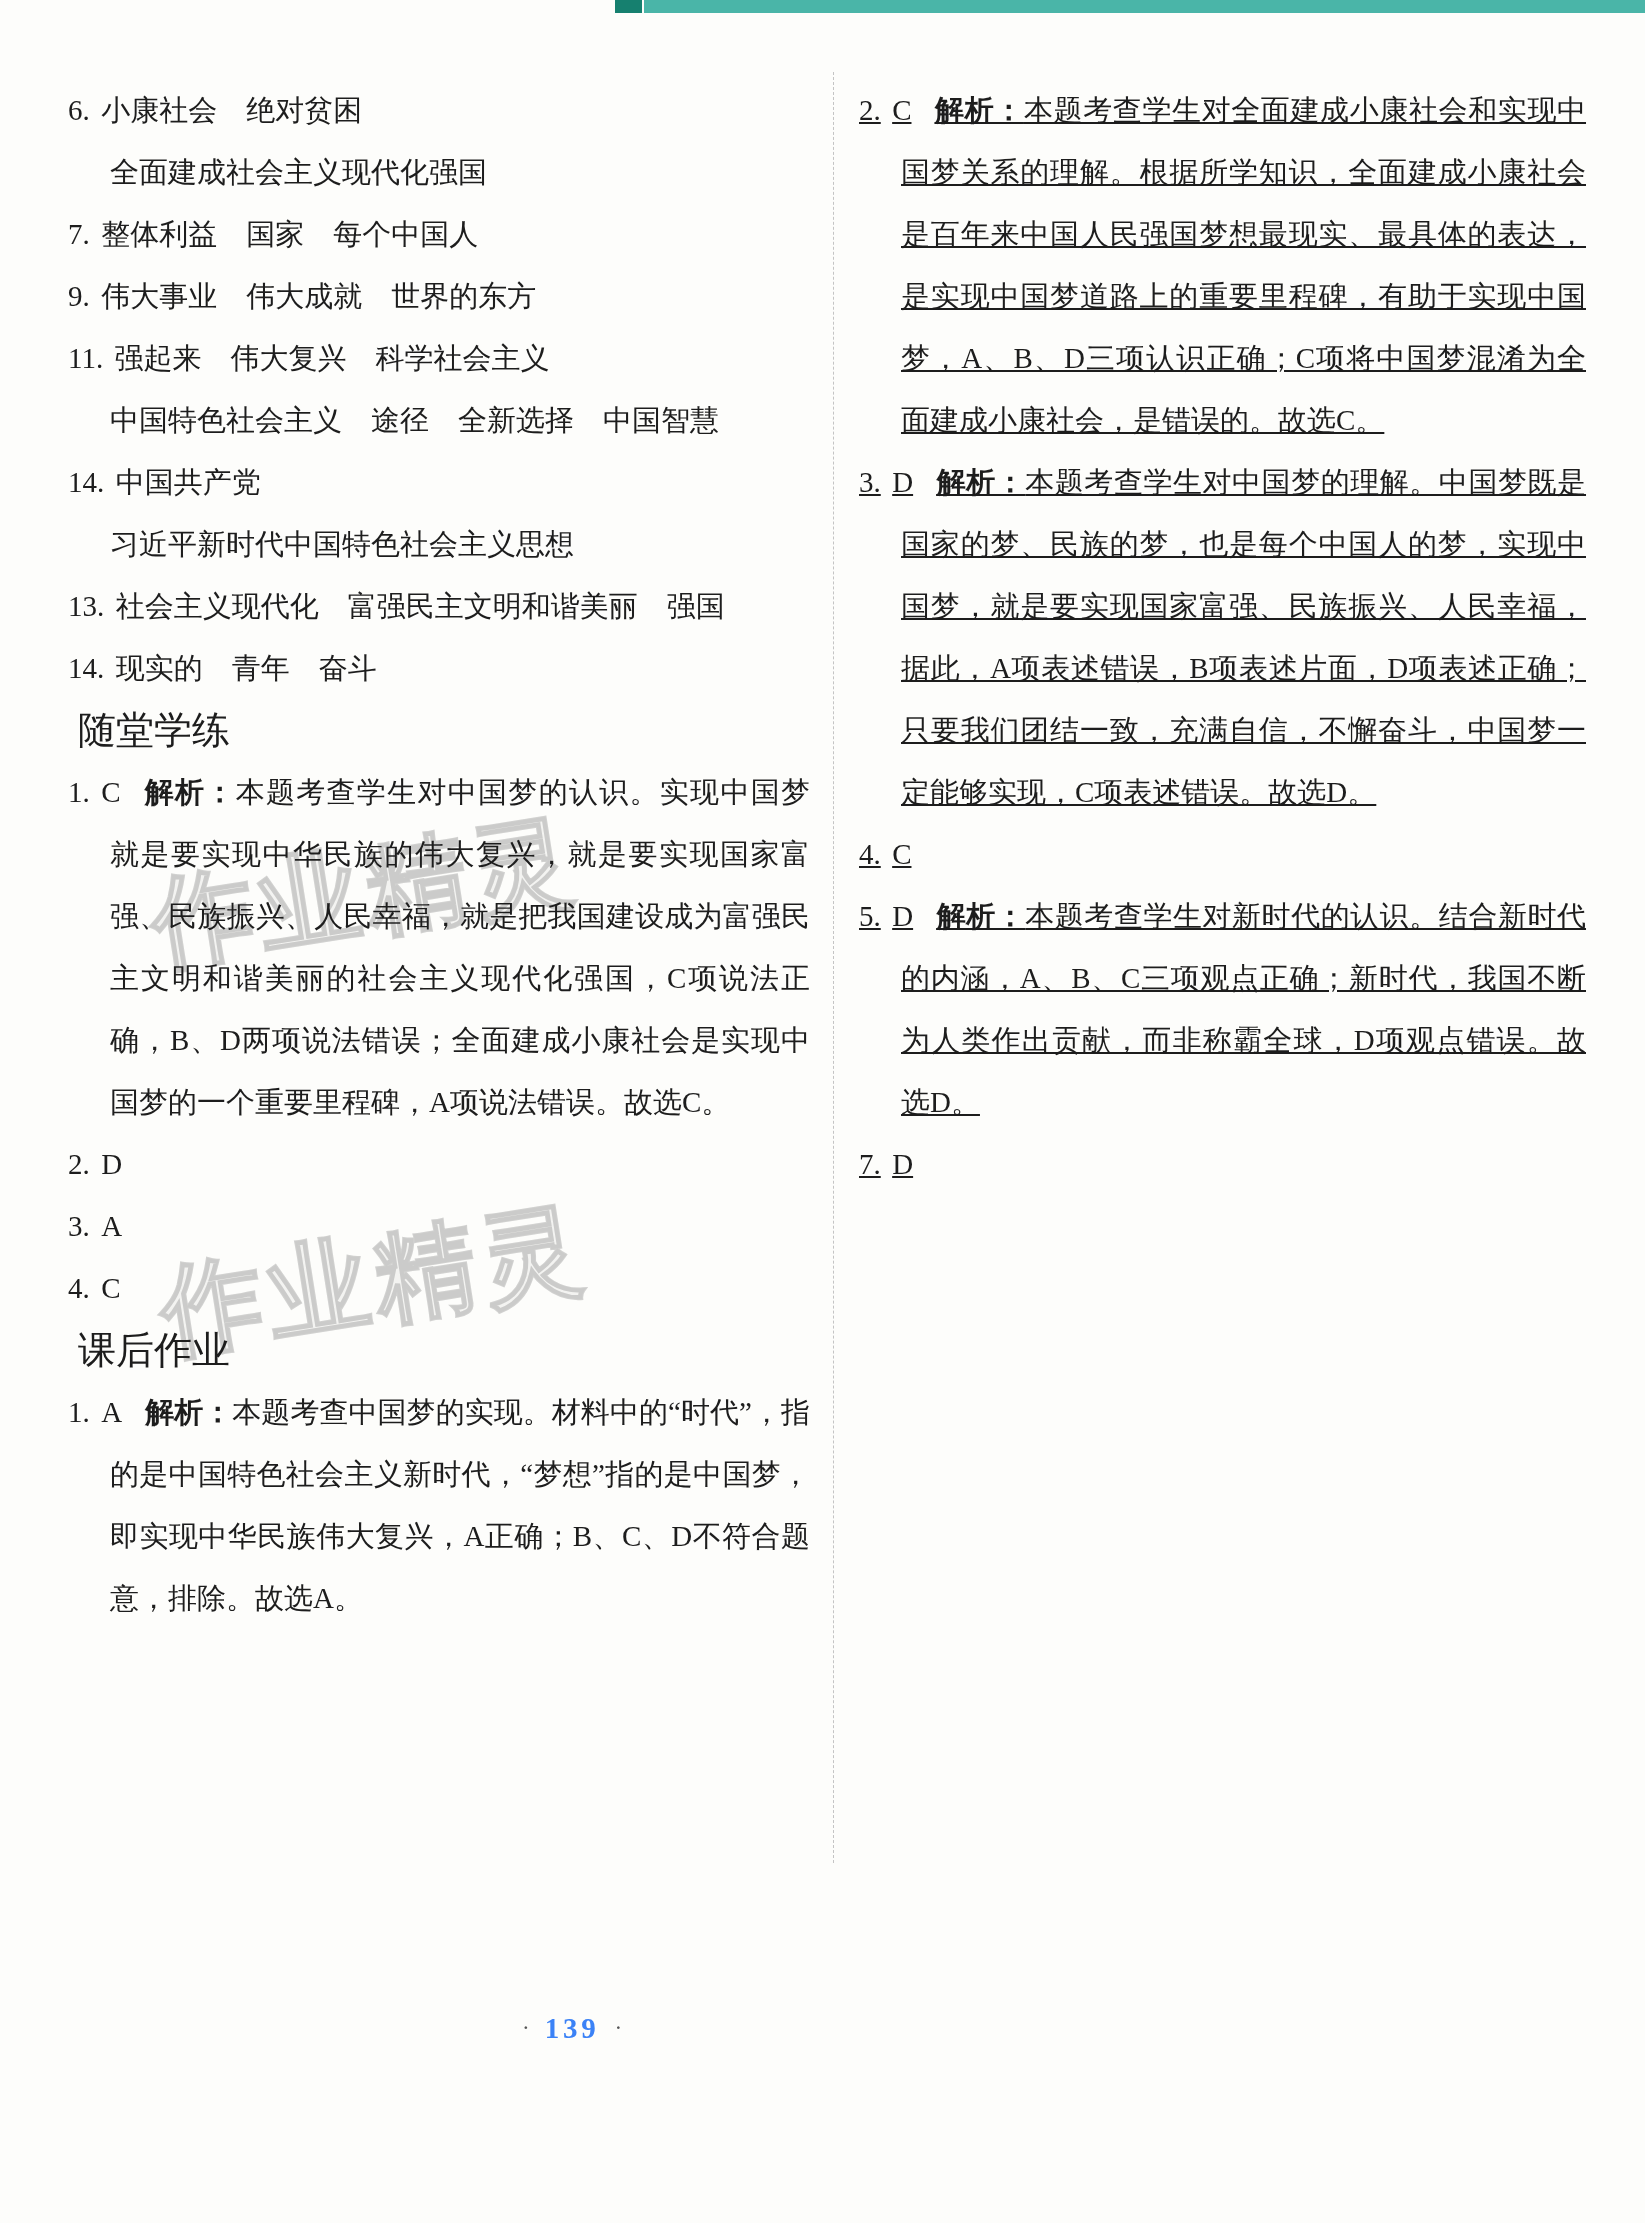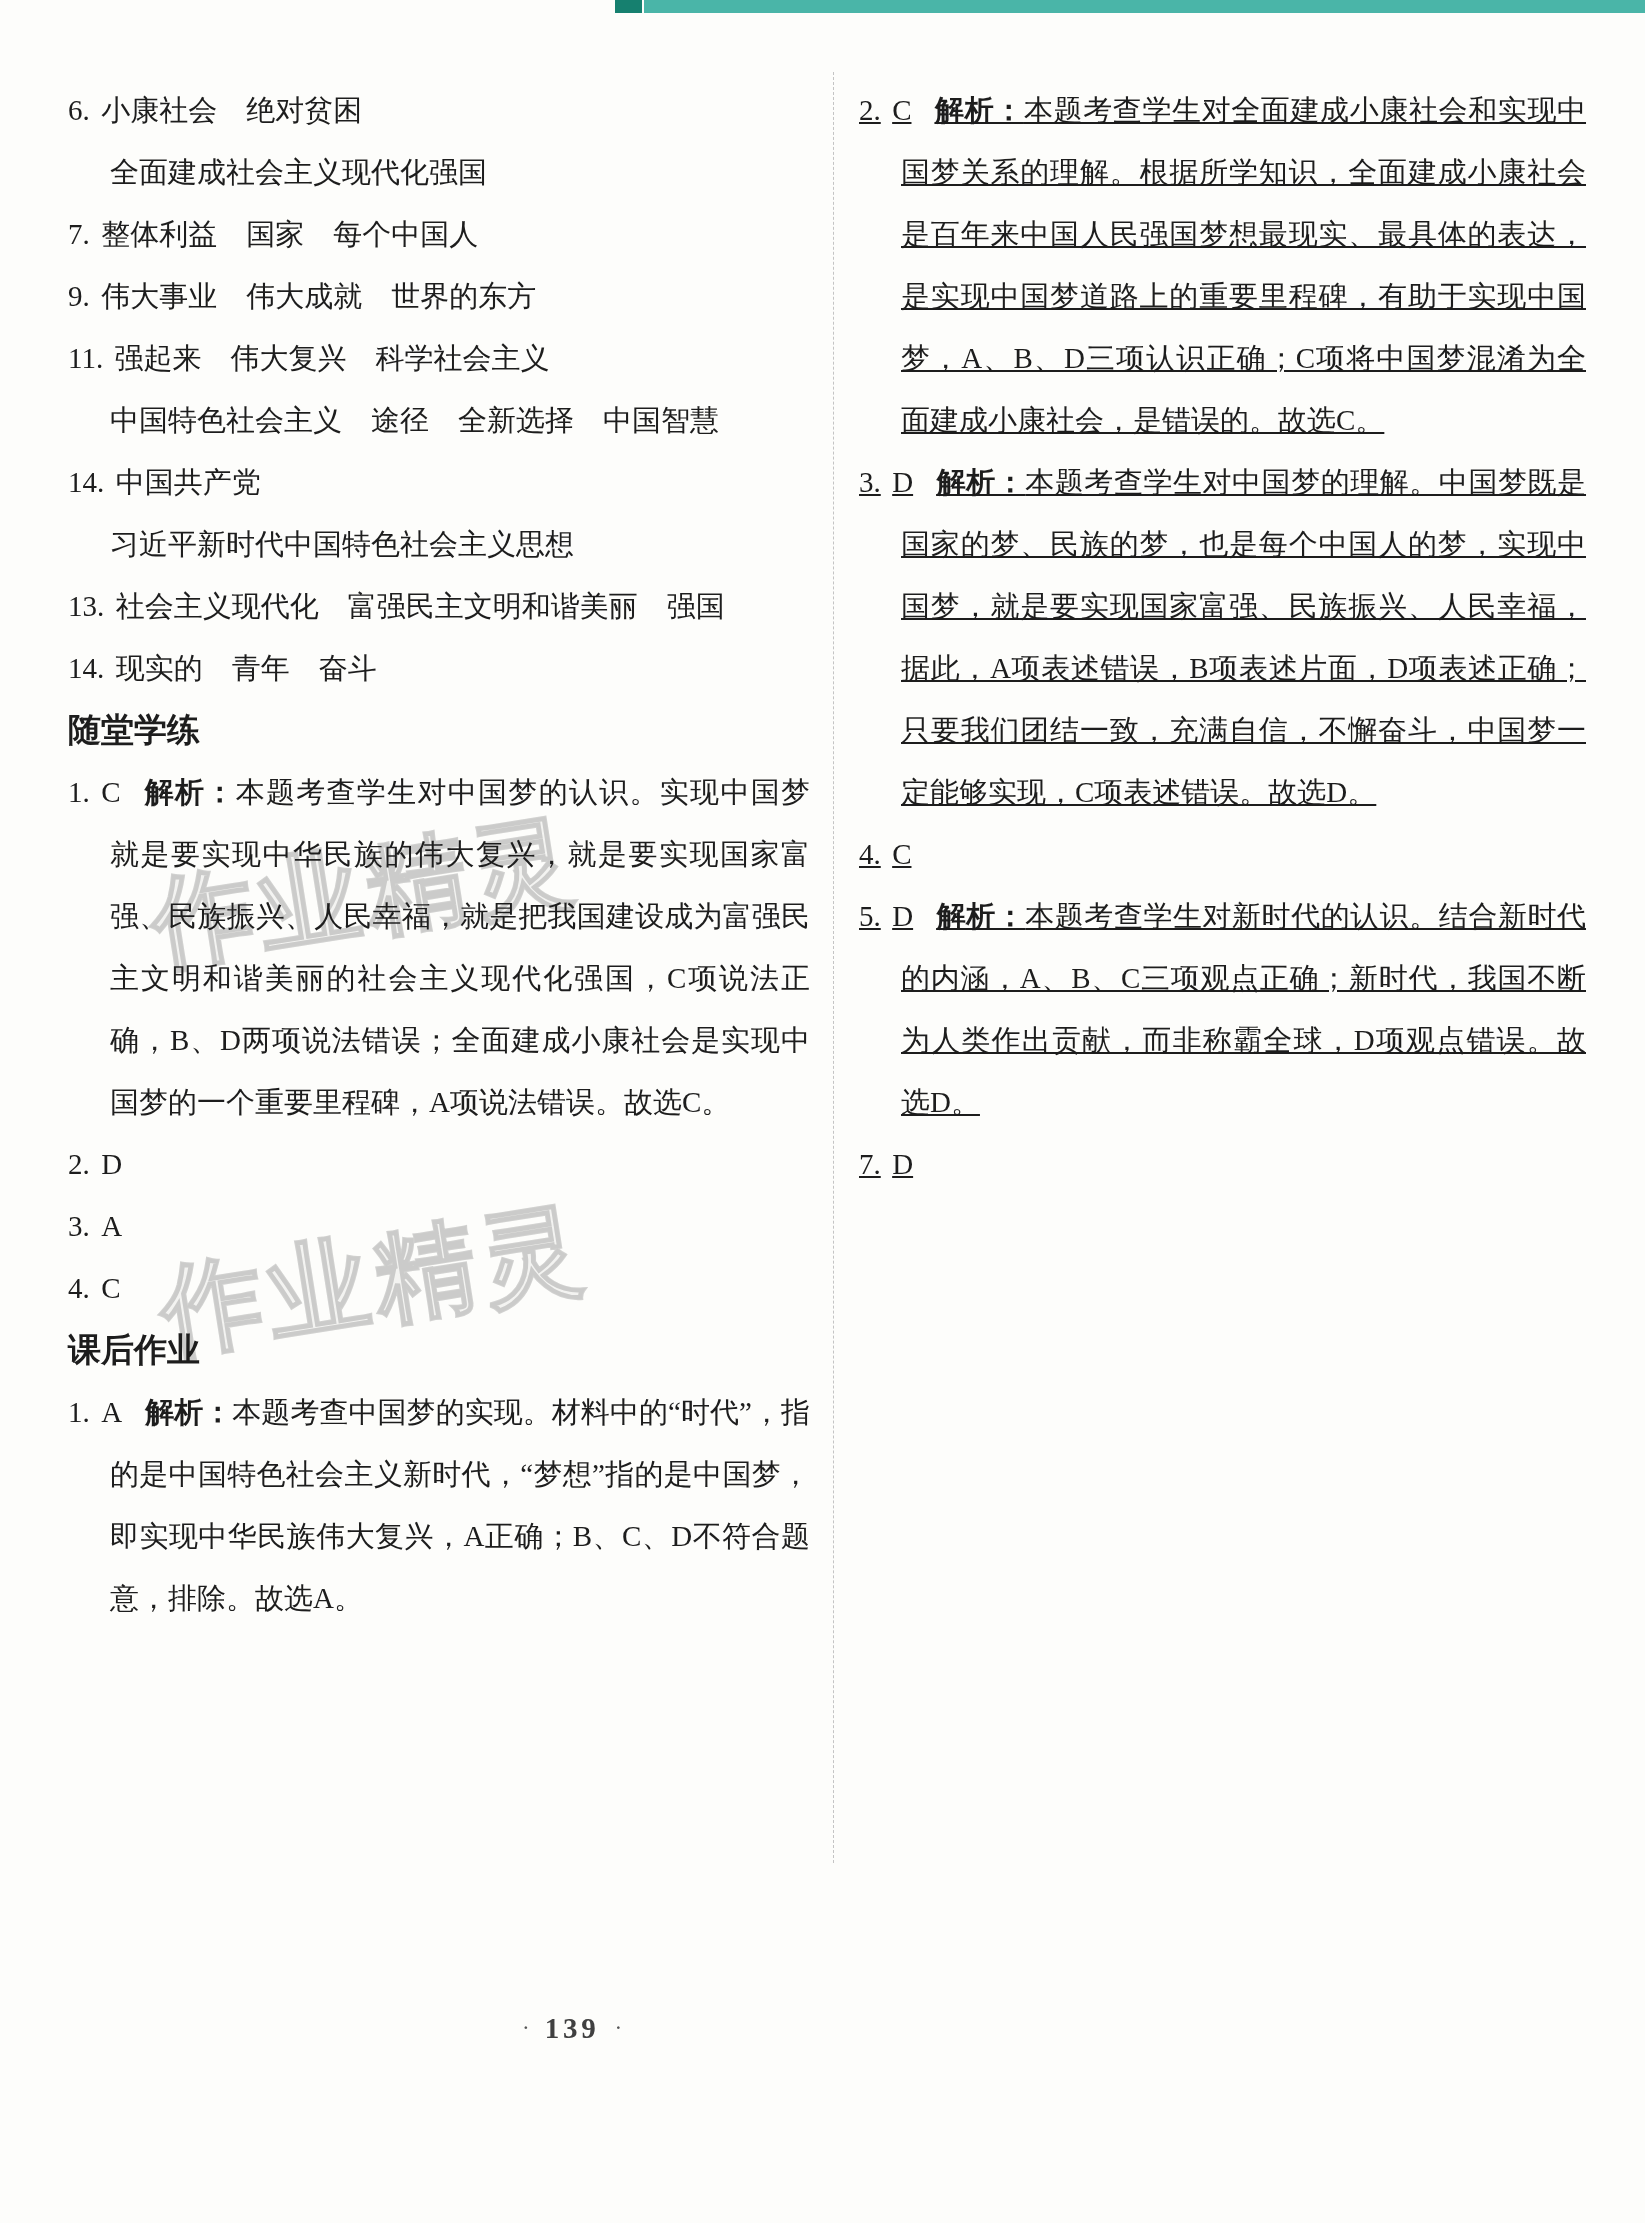--- a/index.html
+++ b/index.html
@@ -35,23 +35,24 @@
   }
   .item { padding-left:42px; text-indent:-42px; }
   .item .cont { text-indent:0; }
   .num { margin-right:11.4px; }
   .ans { margin-right:23px; }
   .label {
     font-weight:bold;
     font-family:"Liberation Sans","DejaVu Sans",sans-serif;
   }
   .heading {
-    font-weight:bold;
+    font-weight:normal;
     font-family:"Liberation Sans","DejaVu Sans",sans-serif;
-    font-size:33px;
+    font-size:38px;
+    margin-left:10px;
   }
   
   .watermark {
     position:absolute;
     font-family:"Liberation Sans","DejaVu Sans",sans-serif;
     font-size:102px; font-weight:bold; white-space:nowrap;
     letter-spacing:5.7px;
     color:rgba(130,130,130,0.08);
     -webkit-text-stroke:1.9px rgba(130,130,130,0.35);
     transform:rotate(-9deg);
@@ -61,21 +62,21 @@
   .wm1 { left:150px; top:825px; }
   .wm2 { left:159px; top:1213px; }
   
   .pagefoot {
     position:absolute; left:507px; top:2012px;
     font-size:29px; z-index:2;
     color:#2f9488;
     white-space:nowrap;
   }
   .pagefoot .dot { color:#555; margin:0 15px; font-size:23px; vertical-align:2.8px; }
-  .pagefoot .pnum { font-weight:bold; letter-spacing:3.8px; color:#404040; }
+  .pagefoot .pnum { font-weight:bold; letter-spacing:3.8px; color:#3b82f6; }
 </style>
 </head>
 <body>
 
 <div class="top-deco-square"></div>
 <div class="top-deco-bar"></div>
 
 <div class="watermark wm1">作业精灵</div>
 <div class="watermark wm2">作业精灵</div>
 

